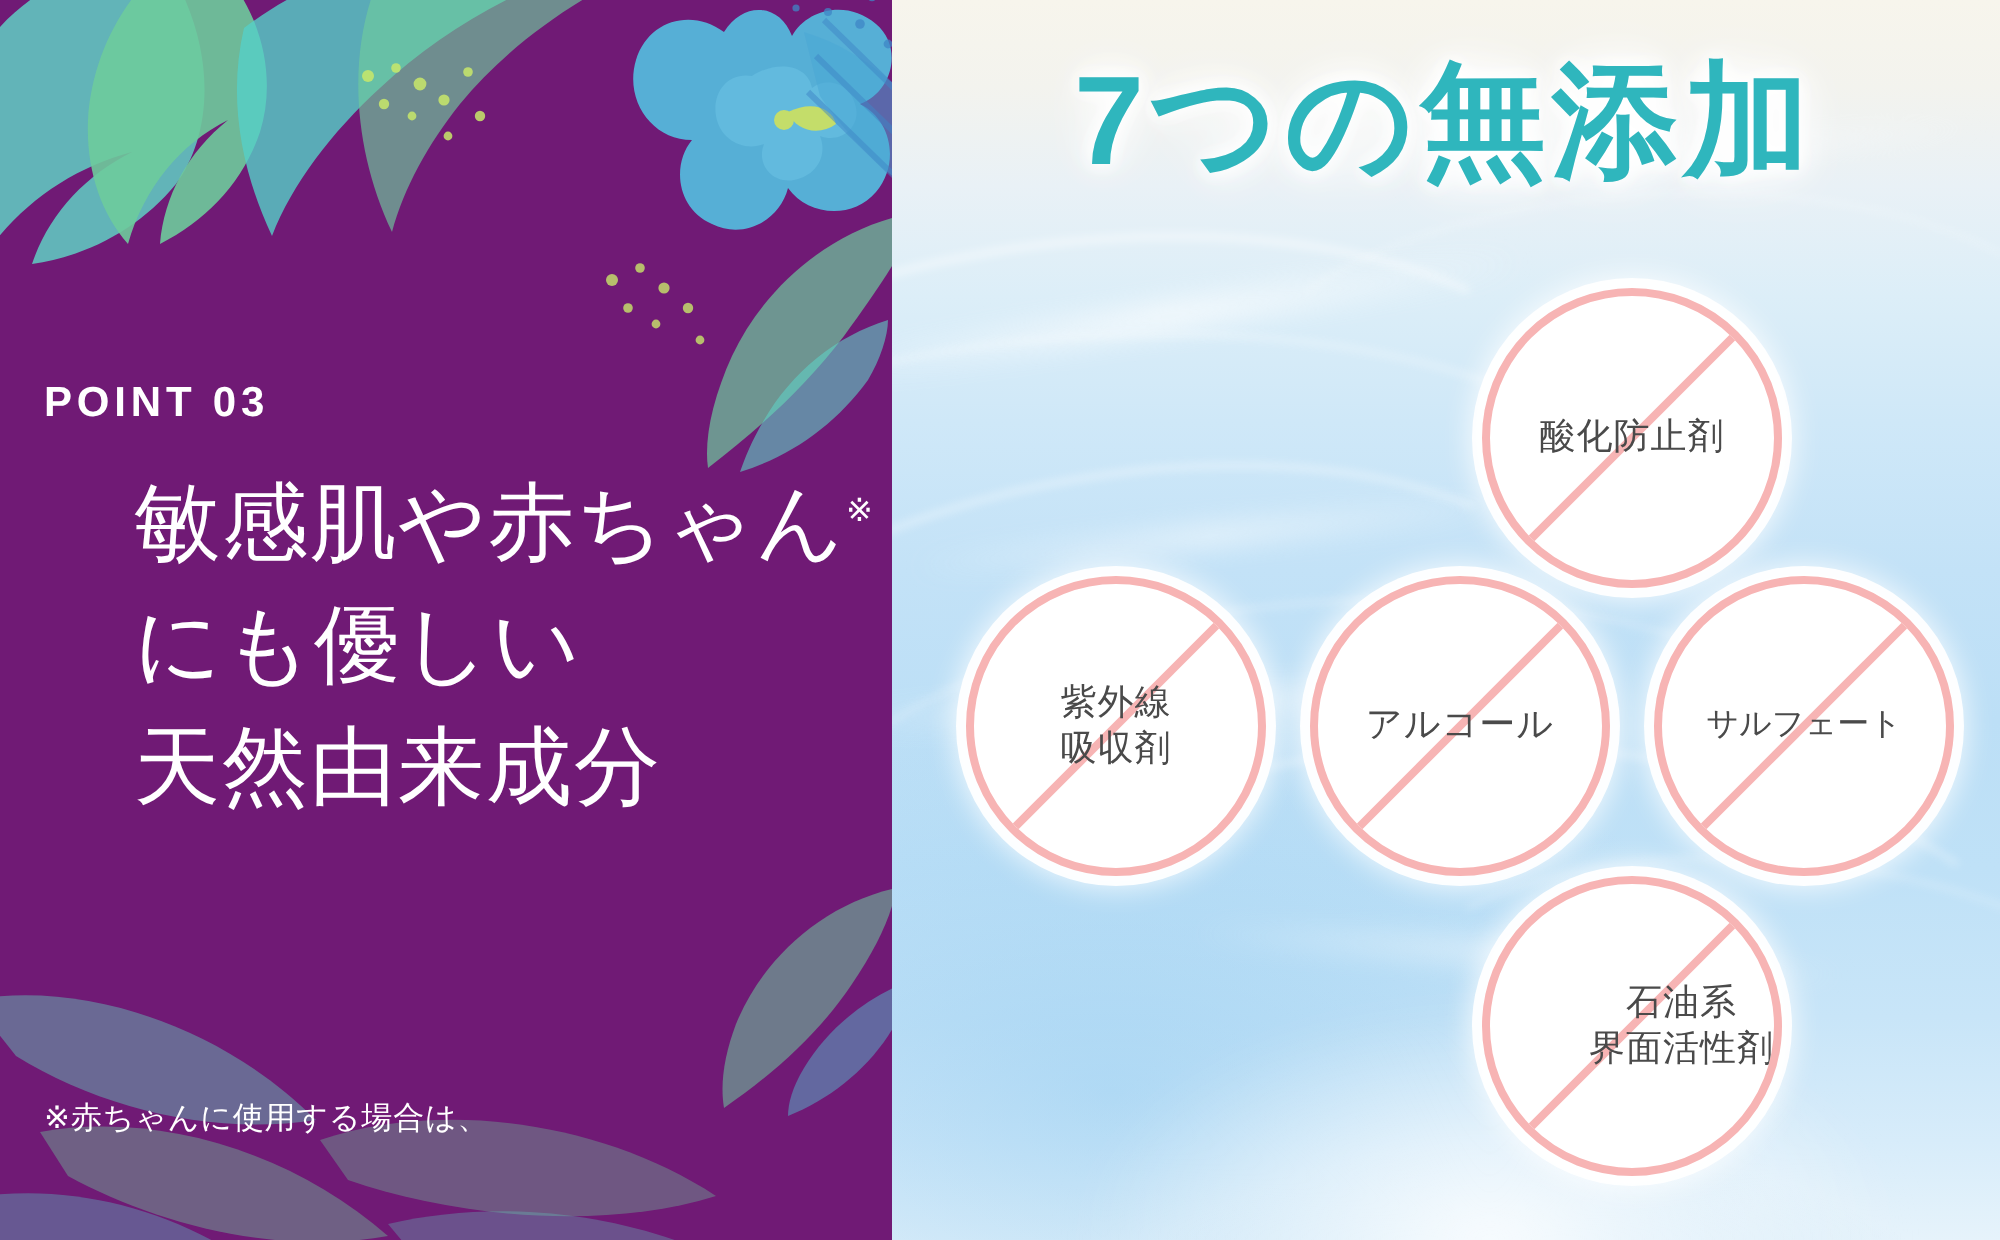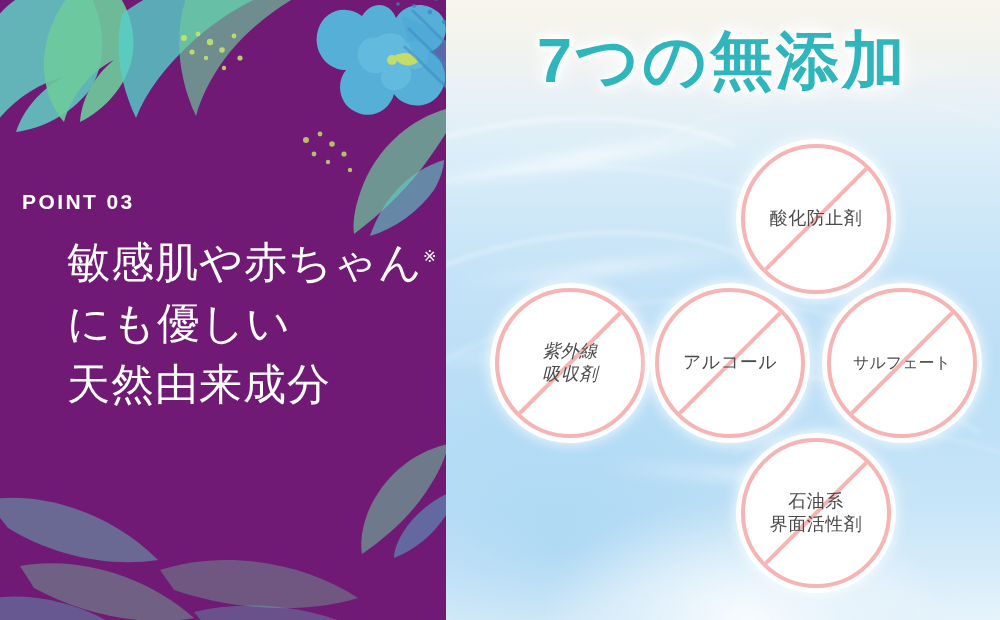--- a/index.html
+++ b/index.html
@@ -282,50 +282,51 @@
 
     <div class="point-label">POINT 03</div>
 
     <div class="lead">
       <div><span>敏感肌や赤ちゃん</span><span class="sup">※</span></div>
       <div>にも優しい</div>
       <div>天然由来成分</div>
     </div>
 
     <div class="note">
+      <div>※赤ちゃんに使用する場合は、</div>
     </div>
   </div>
 
   <div class="headline">7つの無添加</div>
 
   <div class="circles">
 
 
     <div class="circle" style="left:296px; top:144px;">
       <div class="slash"></div>
       <div class="lbl">酸化防止剤</div>
     </div>
 
-    <div class="circle" style="left:50px; top:288px;font-style:italic;">
+    <div class="circle" style="left:38px; top:288px;">
       <div class="slash"></div>
       <div class="lbl">紫外線
 吸収剤</div>
     </div>
 
     <div class="circle" style="left:210px; top:288px;">
       <div class="slash"></div>
       <div class="lbl">アルコール</div>
     </div>
 
     <div class="circle" style="left:382px; top:288px;">
       <div class="slash"></div>
       <div class="lbl small">サルフェート</div>
     </div>
 
 
-    <div class="circle" style="left:296px; top:438px;">
+    <div class="circle" style="left:296px; top:438px;justify-content:flex-end;">
       <div class="slash"></div>
       <div class="lbl">石油系
 界面活性剤</div>
     </div>
 
   </div>
 </div>
 
 </body></html>

